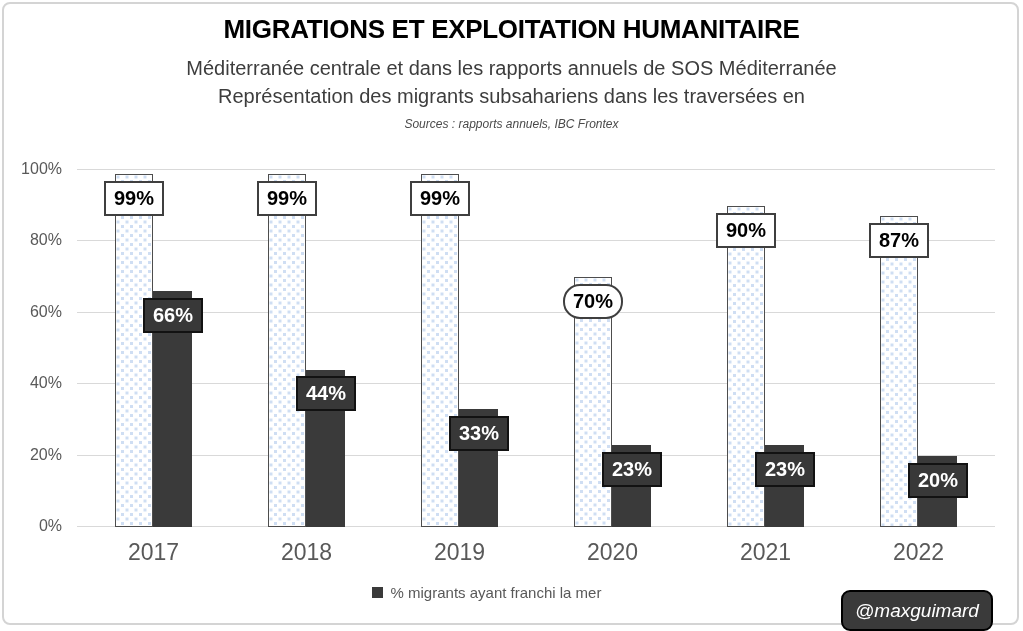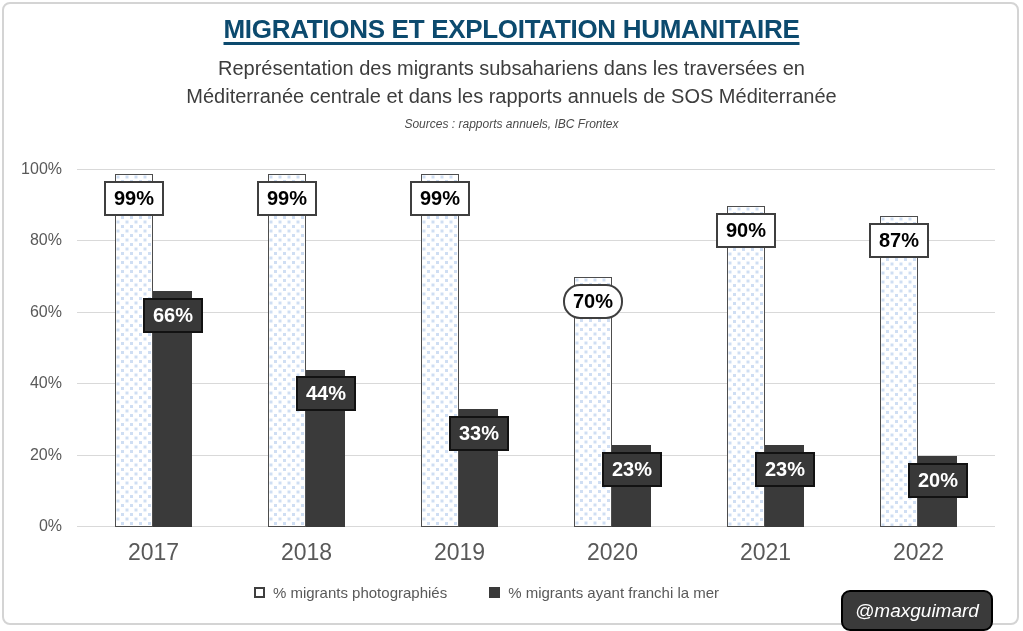--- a/index.html
+++ b/index.html
@@ -11,22 +11,22 @@
   }
   .frame-border{
     position:absolute;left:2px;top:2px;width:1017px;height:623px;
     border:2px solid #d4d4d4;border-radius:8px;box-sizing:border-box;
     pointer-events:none;
   }
 
   
   .header{position:absolute;left:0;top:14px;width:1023px;text-align:center;}
   .chart-title{
-    font-size:26px;font-weight:bold;color:#0c4a6e;letter-spacing:-0.3px;
-    text-decoration:underline;text-decoration-thickness:2.5px;text-underline-offset:4px;
+    font-size:26px;font-weight:bold;color:#000000;letter-spacing:-0.3px;
+    text-decoration-thickness:2.5px;text-underline-offset:4px;
     margin:0 0 9px 0;
   }
   .chart-subtitle{font-size:20px;color:#3d3d3d;line-height:28px;margin:0;}
   .chart-sources{font-size:12px;font-style:italic;color:#4a4a4a;margin:7px 0 0 0;}
 
   
   .plot{position:absolute;left:77px;top:170px;width:918px;height:357px;}
   .gridline{position:absolute;left:0;width:100%;height:1px;background:#d9d9d9;}
   .ytick{
     position:absolute;left:0;width:62px;text-align:right;
@@ -75,22 +75,22 @@
     color:#ffffff;font-size:19px;font-style:italic;z-index:5;
   }
 </style>
 </head>
 <body>
 
 <div class="frame">
 
   <div class="header">
     <div class="chart-title">MIGRATIONS ET EXPLOITATION HUMANITAIRE</div>
+    <div class="chart-subtitle">Méditerranée centrale et dans les rapports annuels de SOS Méditerranée</div>
     <div class="chart-subtitle">Représentation des migrants subsahariens dans les traversées en</div>
-    <div class="chart-subtitle">Méditerranée centrale et dans les rapports annuels de SOS Méditerranée</div>
     <div class="chart-sources">Sources : rapports annuels, IBC Frontex</div>
   </div>
 
   <div>
       <div class="ytick" style="top: 517px;">0%</div>
       <div class="ytick" style="top: 445.6px;">20%</div>
       <div class="ytick" style="top: 374.2px;">40%</div>
       <div class="ytick" style="top: 302.8px;">60%</div>
       <div class="ytick" style="top: 231.4px;">80%</div>
       <div class="ytick" style="top: 160px;">100%</div>
@@ -133,24 +133,20 @@
       <div class="xtick" style="left: 77px; top: 539px; width: 153px;">2017</div>
       <div class="xtick" style="left: 230px; top: 539px; width: 153px;">2018</div>
       <div class="xtick" style="left: 383px; top: 539px; width: 153px;">2019</div>
       <div class="xtick" style="left: 536px; top: 539px; width: 153px;">2020</div>
       <div class="xtick" style="left: 689px; top: 539px; width: 153px;">2021</div>
       <div class="xtick" style="left: 842px; top: 539px; width: 153px;">2022</div>
     </div>
 
   <div class="legend">
     <div class="legend-item">
-      <span class="legend-marker marker-outline"></span>
-      <span class="legend-label">% migrants photographiés</span>
-    </div>
-    <div class="legend-item">
       <span class="legend-marker marker-filled"></span>
       <span class="legend-label">% migrants ayant franchi la mer</span>
     </div>
   </div>
 
   <div class="watermark">
     <span>@maxguimard</span>
   </div>
 
   <div class="frame-border"></div>

